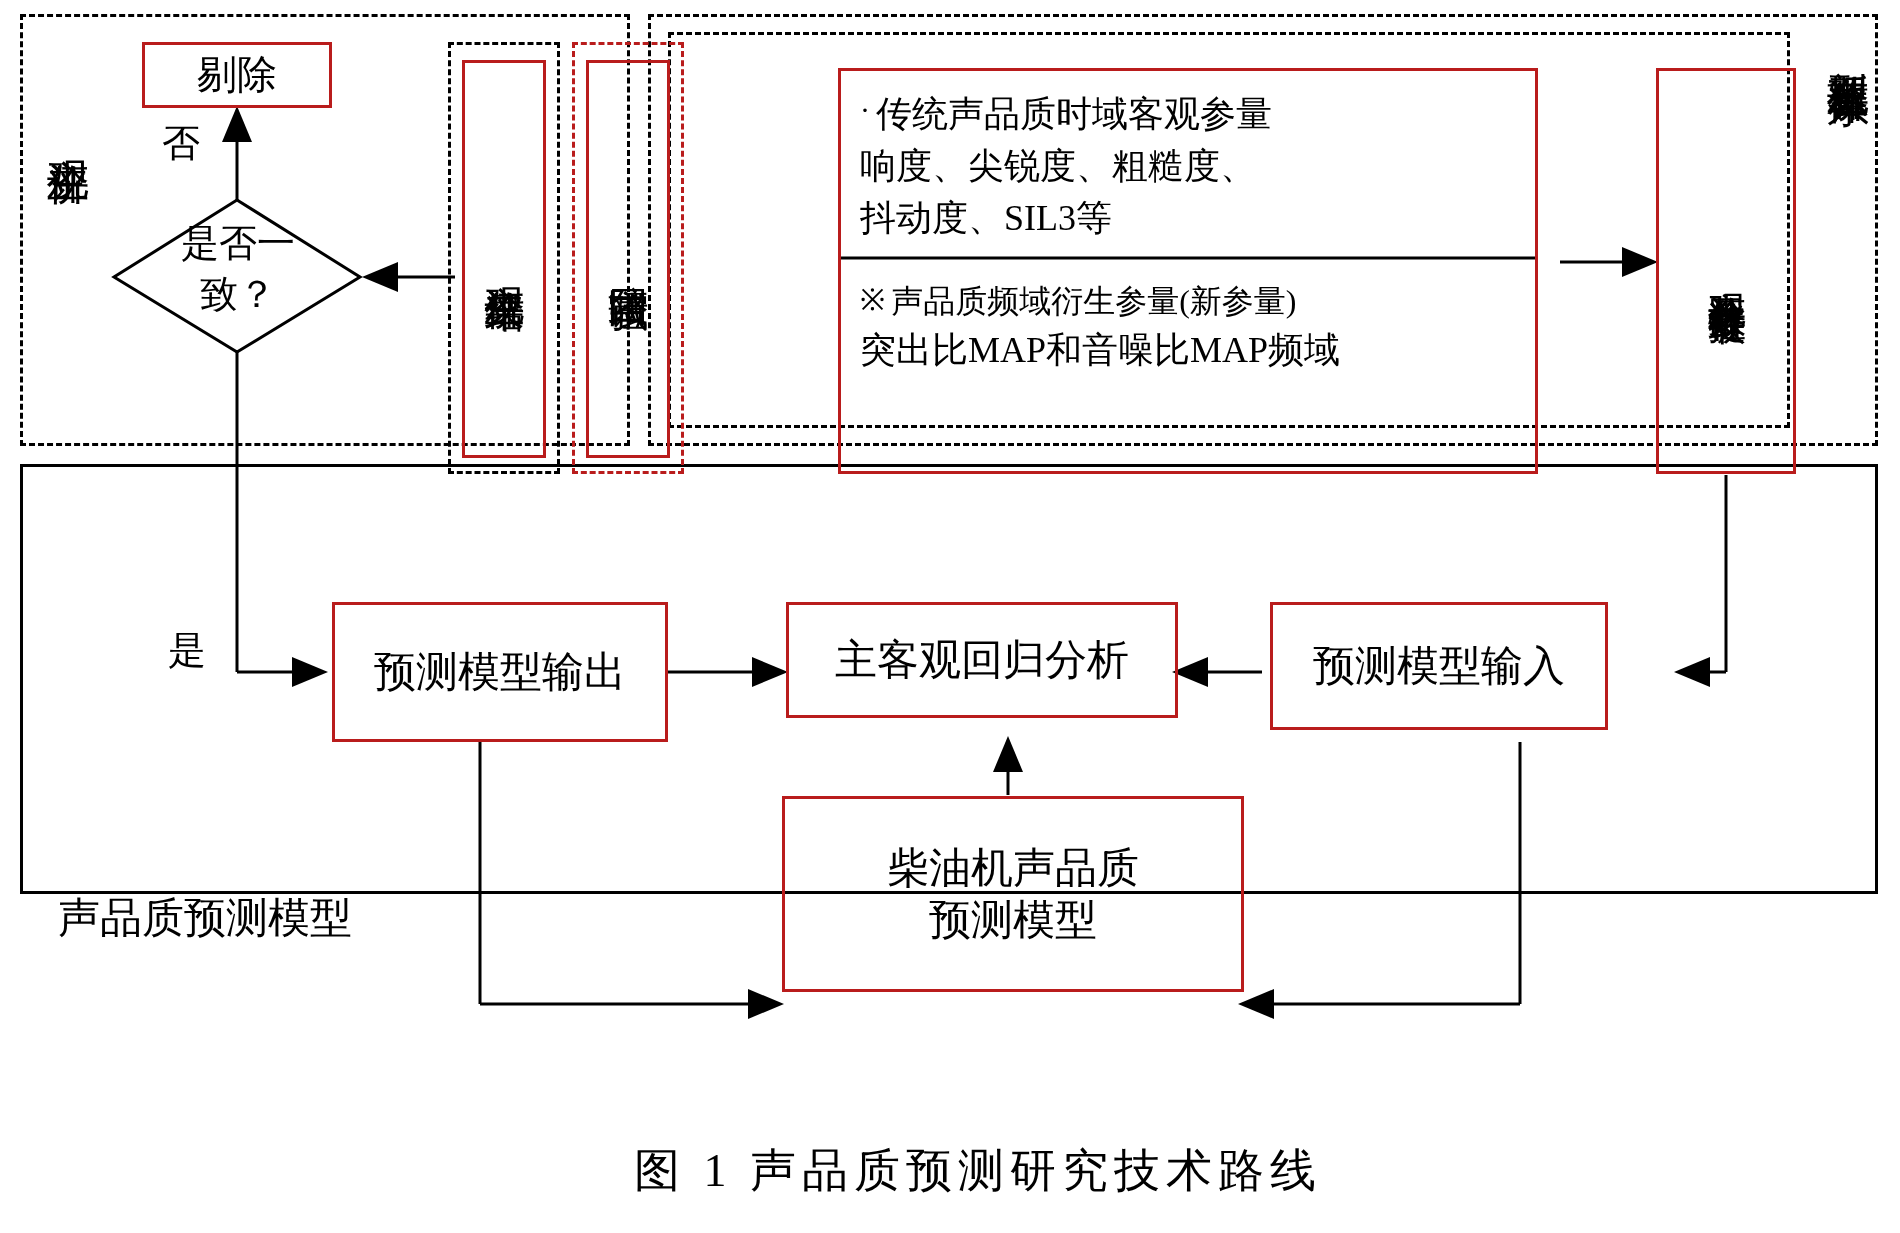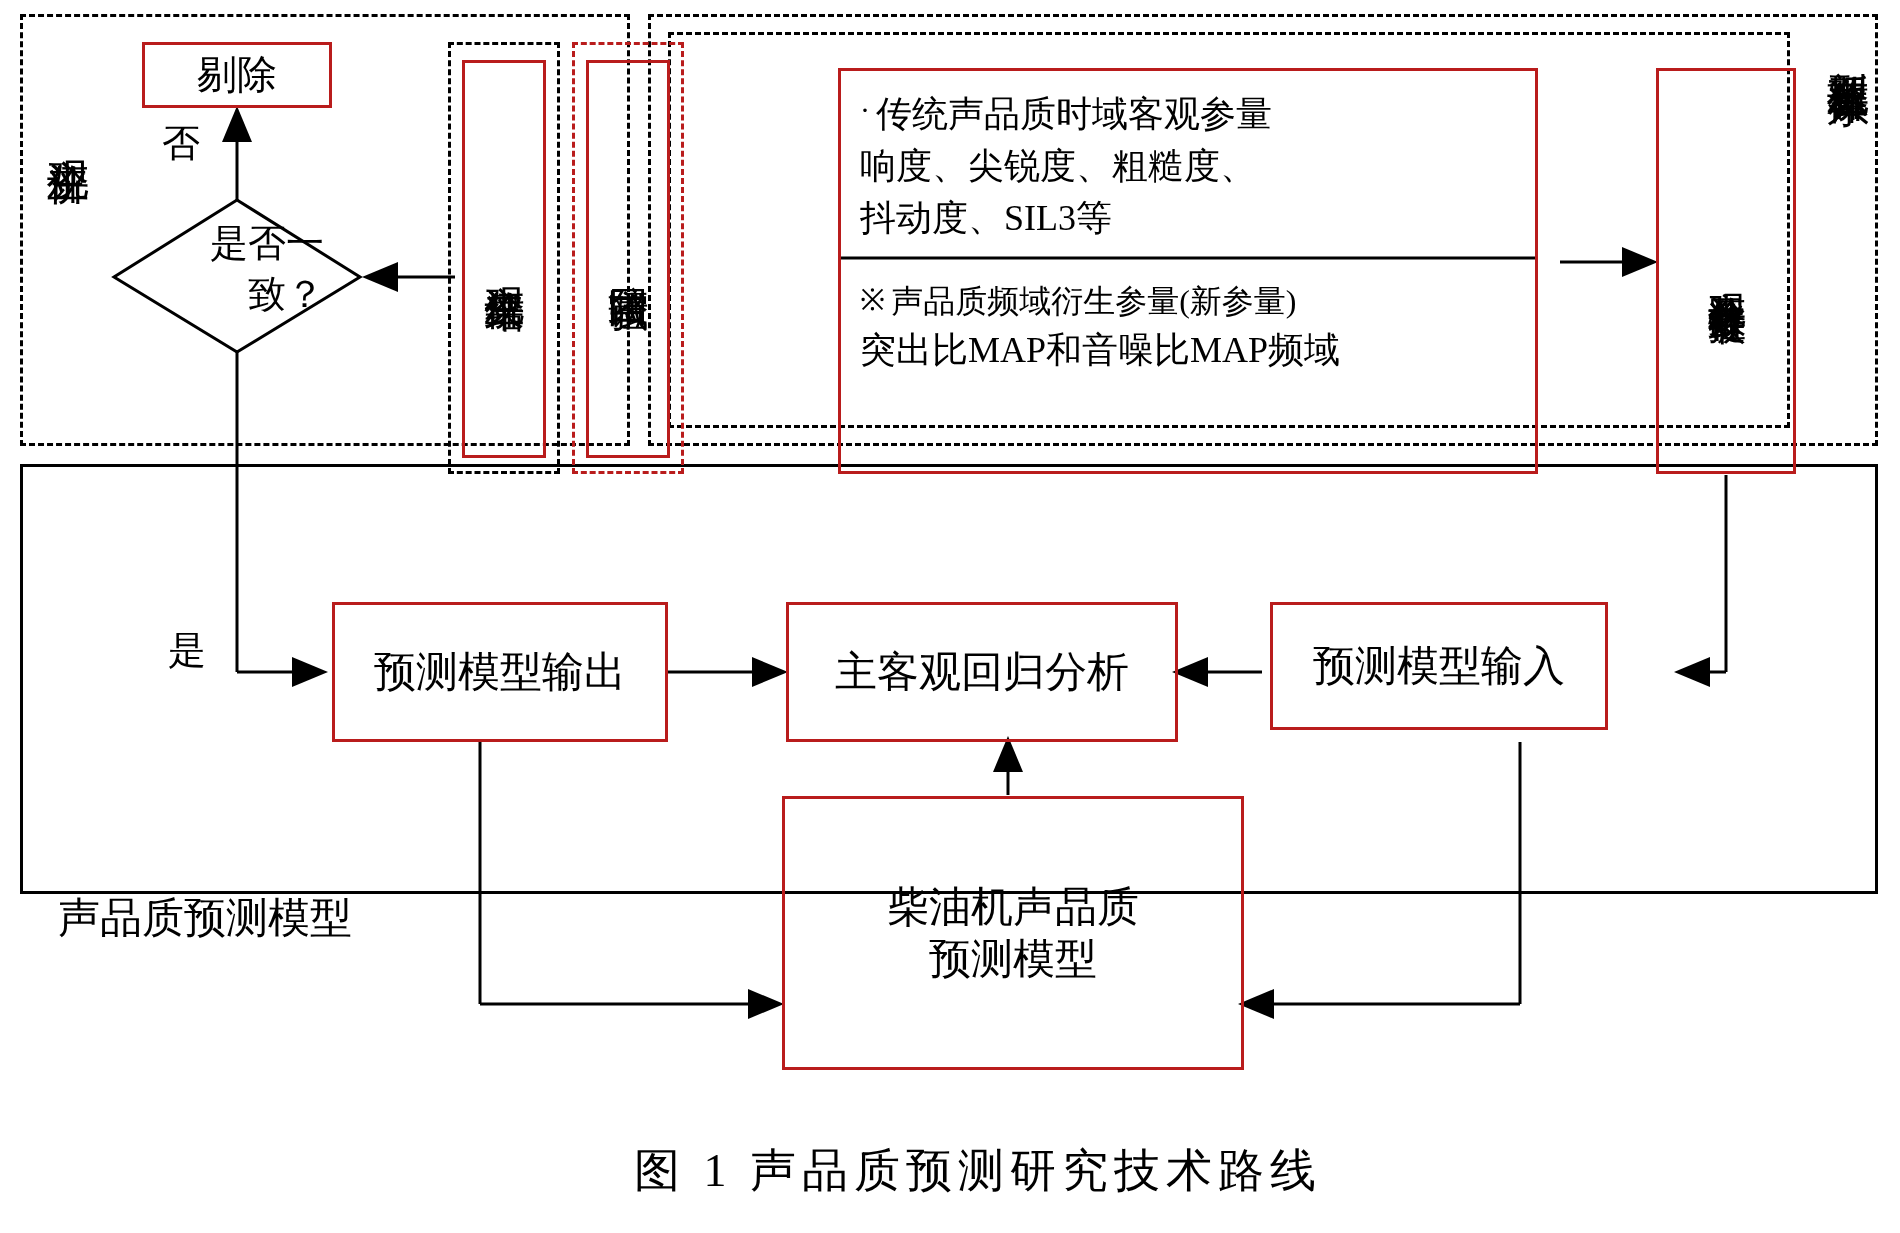--- a/index.html
+++ b/index.html
@@ -121,21 +121,21 @@
     <line x1="1520" y1="742" x2="1520" y2="1004" stroke="#000" stroke-width="3"></line>
     <line x1="1520" y1="1004" x2="1244" y2="1004" stroke="#000" stroke-width="3" marker-end="url(#arrow)"></line>
   </svg>
 
   <div class="label vtext" style="left:40px; top:125px; font-size:42px;">主观评价</div>
 
   <div class="box" style="left:142px; top:42px; width:190px; height:66px; font-size:40px;">剔除</div>
 
   <div class="label" style="left:162px; top:118px; font-size:38px;">否</div>
 
-  <div class="label" style="left:152px; top:218px; width:172px; text-align:right; font-size:38px; line-height:1.35; white-space:normal;">是否一致？</div>
+  <div class="label" style="left:152px; top:218px; width:172px; text-align:center; font-size:38px; line-height:1.35; white-space:normal;">是否一致？</div>
 
   <div class="label" style="left:168px; top:625px; font-size:38px;">是</div>
 
   <div class="box dashed" style="left:448px; top:42px; width:112px; height:432px; border-color:#000;"></div>
   <div class="box" style="left:462px; top:60px; width:84px; height:398px;">
     <span class="vtext" style="font-size:40px;">主观评价结果</span>
   </div>
 
   <div class="box dashed" style="left:572px; top:42px; width:112px; height:432px;"></div>
   <div class="box" style="left:586px; top:60px; width:84px; height:398px;">
@@ -167,24 +167,24 @@
   <div class="box" style="left:1656px; top:68px; width:140px; height:406px;">
     <span class="vtext" style="font-size:38px; line-height:1.1; text-align:center;">客观评价参数特征提取</span>
   </div>
 
   <div class="label vtext" style="left:1820px; top:38px; font-size:42px;">新型客观评价体系</div>
 
   <div class="label" style="left:58px; top:890px; font-size:42px;">声品质预测模型</div>
 
   <div class="box" style="left:332px; top:602px; width:336px; height:140px; font-size:42px;">预测模型输出</div>
 
-  <div class="box" style="left:786px; top:602px; width:392px; height:140px; font-size:42px;">主客观回归分析</div>
+  <div class="box" style="left:786px; top:602px; width:392px; height:116px; font-size:42px;">主客观回归分析</div>
 
   <div class="box" style="left:1270px; top:602px; width:338px; height:128px; font-size:42px;">预测模型输入</div>
 
-  <div class="box" style="left:782px; top:796px; width:462px; height:274px; flex-direction:column; font-size:42px;">
+  <div class="box" style="left:782px; top:796px; width:462px; height:196px; flex-direction:column; font-size:42px;">
     <div>柴油机声品质</div>
     <div>预测模型</div>
   </div>
 
   <div class="caption" style="top:1140px; left:0;">图 1   声品质预测研究技术路线</div>
 
 </div>
 
 </body></html>

